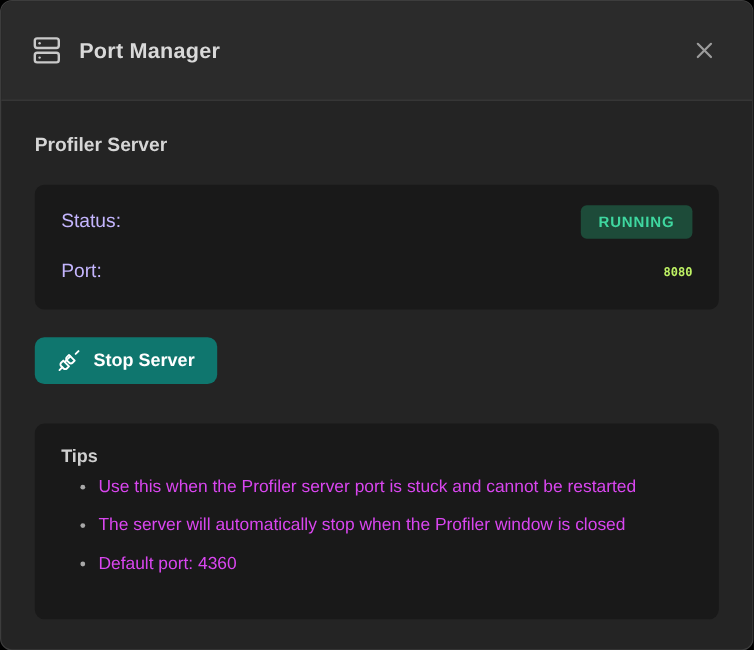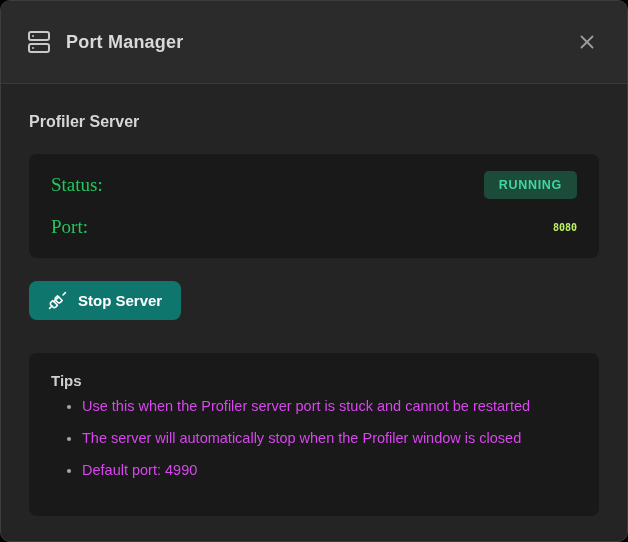--- a/index.html
+++ b/index.html
@@ -68,23 +68,22 @@
     padding: 17px 22px;
   }
   .status-row {
     display: flex;
     justify-content: space-between;
     align-items: center;
     height: 28px;
   }
   .status-row + .status-row { margin-top: 14px; }
   .field-label {
-    font-size: 19px;
-    color: #22c55e;
-    font-family: Liberation Serif, serif;
+    font-size: 16px;
+    color: #c4b5fd;
   }
   .status-badge {
     background: #1d4b39;
     color: #3fd7a0;
     font-size: 12.5px;
     font-weight: 700;
     letter-spacing: 0.7px;
     padding: 8px 15px;
     border-radius: 5px;
     line-height: 1;
@@ -191,18 +190,18 @@
         </svg>
       </span>
       <span>Stop Server</span>
     </button>
 
     <div class="tips-panel">
       <div class="tips-title">Tips</div>
       <ul class="tips-list">
         <li>Use this when the Profiler server port is stuck and cannot be restarted</li>
         <li>The server will automatically stop when the Profiler window is closed</li>
-        <li>Default port: 4990</li>
+        <li>Default port: 4360</li>
       </ul>
     </div>
 
   </div>
 </div>
 
 </body></html>

